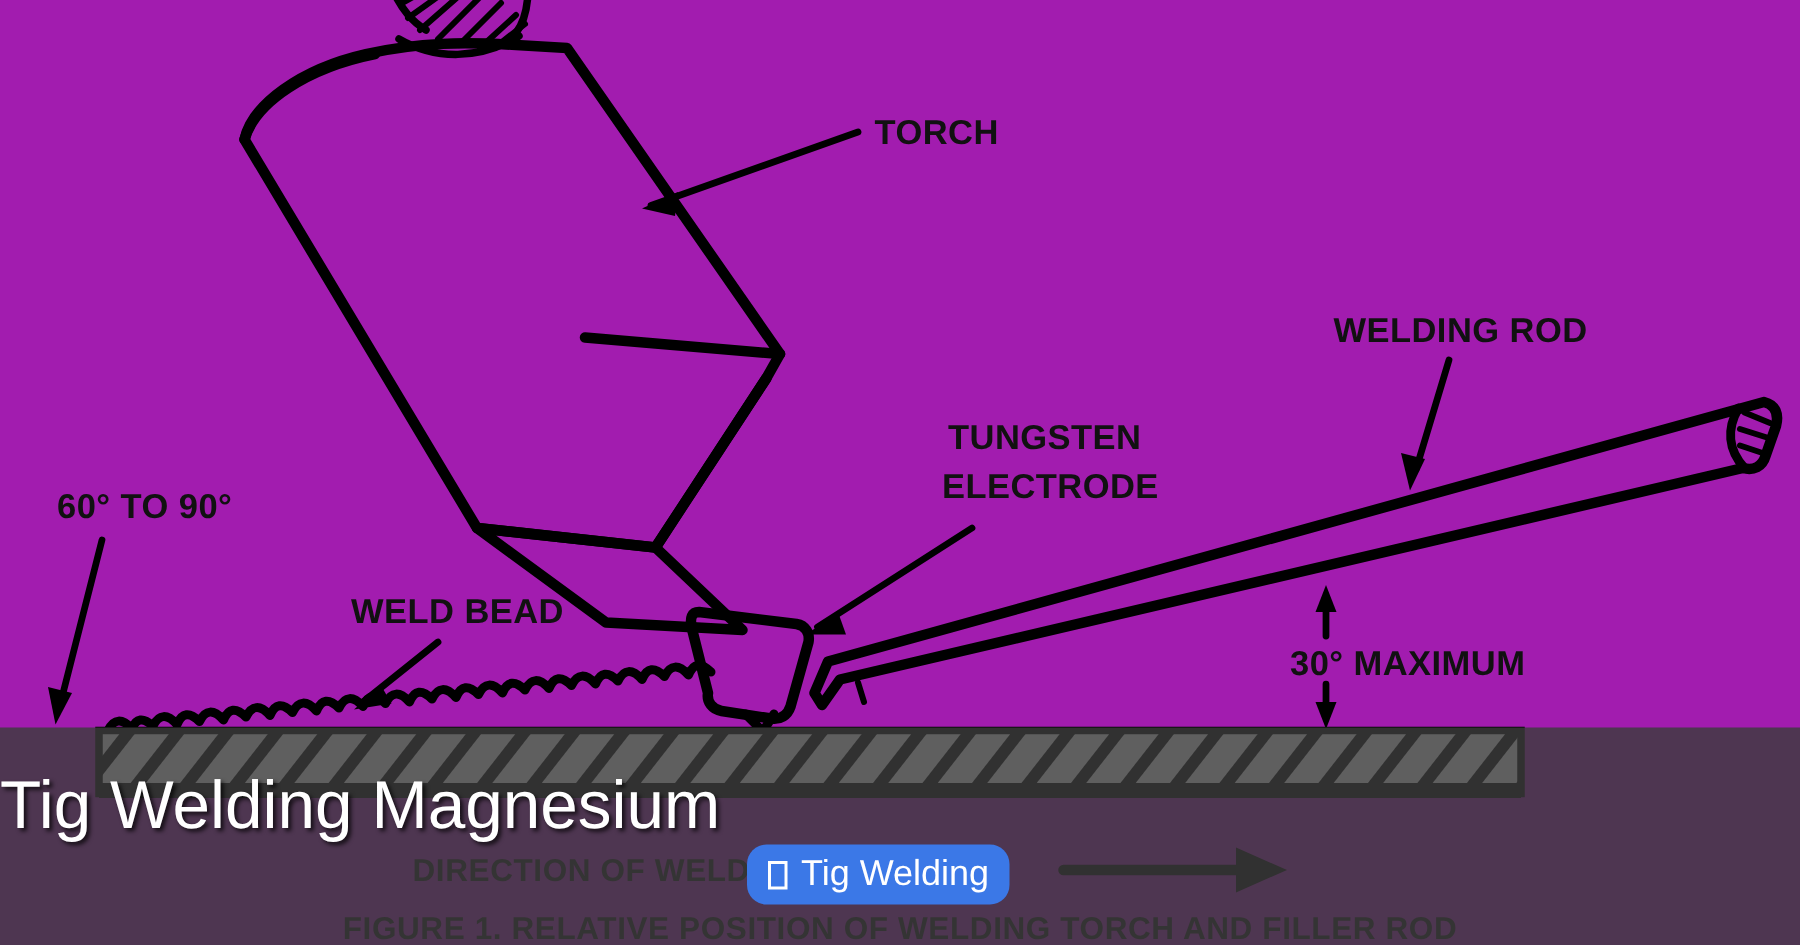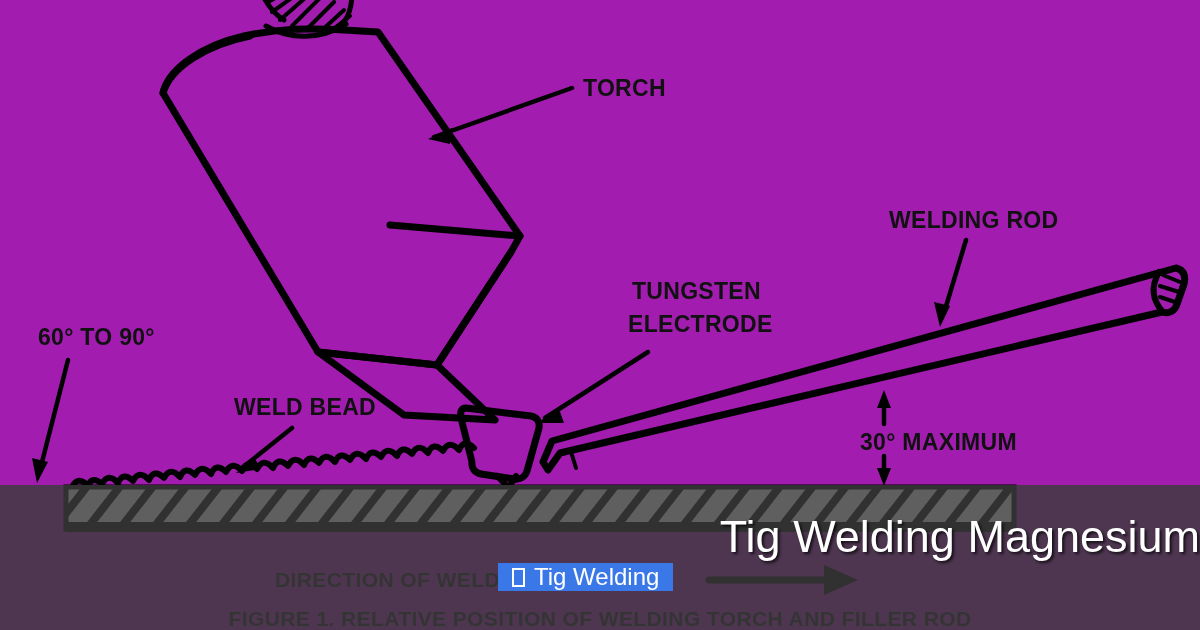--- a/index.html
+++ b/index.html
@@ -57,44 +57,45 @@
     width: 1200px;
     height: 145px;
     background: rgba(60,60,60,0.82);
     pointer-events: none;
   }
   #overlay-title {
     position: absolute;
     left: 0;
     top: 513px;
     width: 1200px;
-    text-align: right;
+    text-align: left;
     color: #ffffff;
     font-size: 45px;
     font-weight: normal;
     font-family: "Liberation Sans", sans-serif;
     text-shadow: 2px 2px 3px rgba(0,0,0,0.75);
     line-height: 1.05;
     white-space: nowrap;
   }
   #overlay-badge {
     position: absolute;
     left: 498px;
     top: 563px;
-    height: 28px;
+    height: 40px;
     background: #3B78E7;
     color: #ffffff;
     display: flex;
     align-items: center;
     gap: 9px;
     padding: 0 14px;
     font-size: 24px;
     font-family: "Liberation Sans", sans-serif;
     line-height: 1;
     box-sizing: border-box;
+    border-radius: 13px;
   }
   .tofu {
     display: inline-block;
     width: 13px;
     height: 19px;
     border: 2px solid #ffffff;
     box-sizing: border-box;
   }
   #badge-label { display: inline-block; }
 </style>

